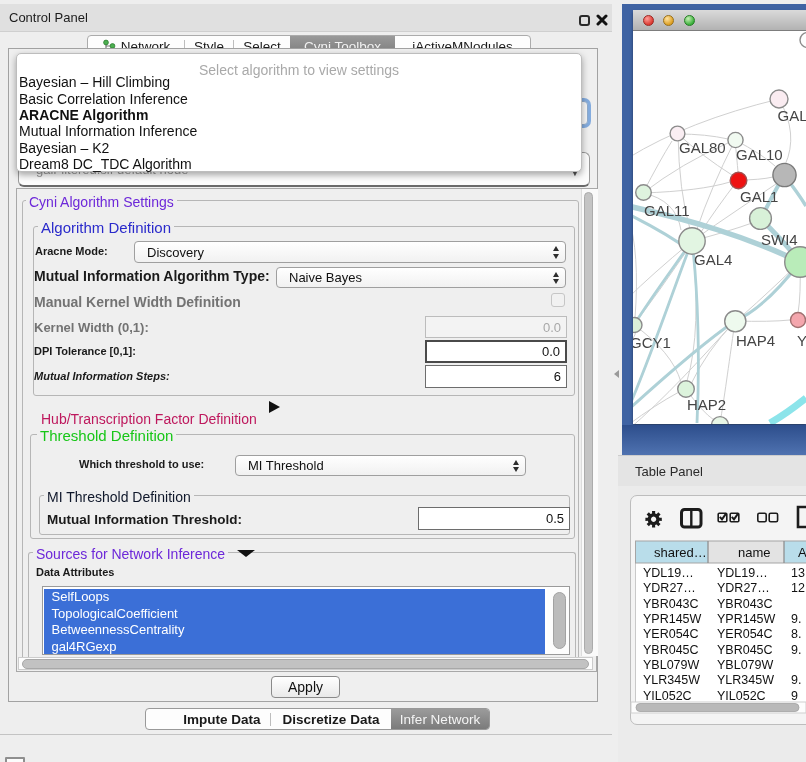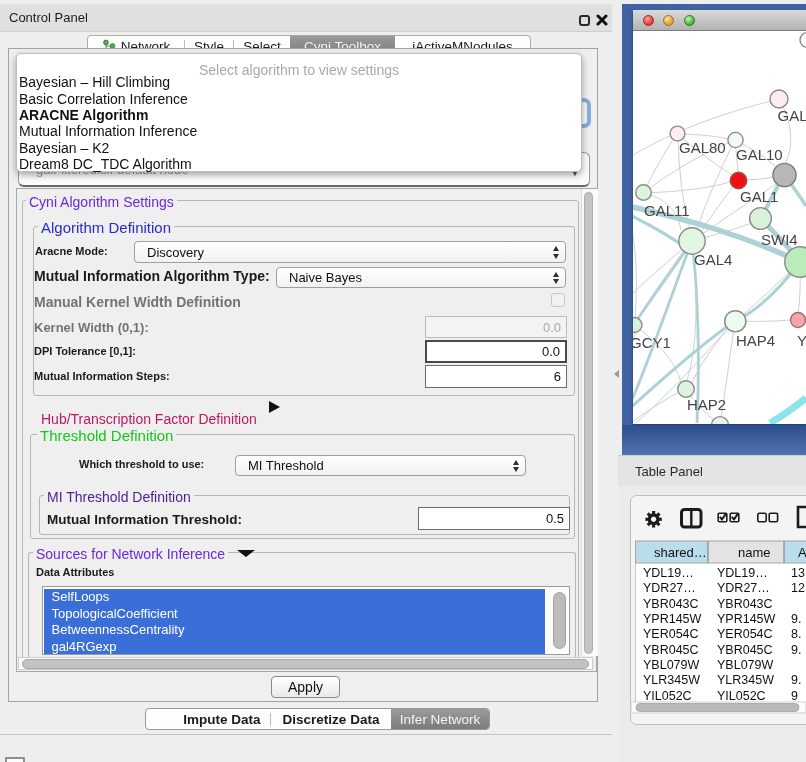--- a/index.html
+++ b/index.html
@@ -125,38 +125,38 @@
     <span class="tx">Naive Bayes</span>
     <span class="ar"></span>
     <span class="ar2"></span>
   </div>
 <div class="lblg" style="left:34px;top:294px;font-size:14px;">Manual Kernel Width Definition</div>
 <div class="abs" style="left:551px;top:293px;width:14px;height:14px;border:1px solid #c6c6c6;border-radius:3px;background:#f1f1f1;box-sizing:border-box;"></div>
 <div class="lblg" style="left:34px;top:320px;">Kernel Width (0,1):</div>
 <div class="fieldd" style="left:425px;top:316px;width:142px;height:22px;">0.0</div>
 <div class="lbl" style="left:34px;top:345px;">DPI Tolerance [0,1]:</div>
 <div class="field" style="left:425px;top:340px;width:142px;height:23px;border-width:2px;border-color:#4a4a4a;">0.0</div>
-<div class="lbl" style="left:34px;top:370px;">Mutual Information Steps:</div>
+<div class="lbl" style="left:34px;top:370px;font-style:italic;">Mutual Information Steps:</div>
 <div class="field" style="left:425px;top:365px;width:142px;height:23px;">6</div>
 
 <div class="abs" style="left:41px;top:398.5px;font-size:14px;color:#be185d;margin-top:12px;">Hub/Transcription Factor Definition</div>
 <div class="abs" style="left:269px;top:401px;width:0;height:0;border-left:11px solid #111;border-top:6.5px solid transparent;border-bottom:6.5px solid transparent;"></div>
 
 <div class="grp" style="left:29.5px;top:434px;width:543px;height:103px;">
   <span class="ttl" style="left:6.5px;top:-8px;color:#17c617;font-size:15px;">Threshold Definition</span>
 </div>
 <div class="lbl" style="left:79px;top:458px;">Which threshold to use:</div>
 <div class="combo" style="left:235px;top:455px;width:291px;">
     <span class="tx">MI Threshold</span>
     <span class="ar"></span>
     <span class="ar2"></span>
   </div>
 
 <div class="grp" style="left:39px;top:495px;width:529px;height:38px;">
-  <span class="ttl" style="left:4px;top:-7px;color:#4c1d95;text-align:right;">MI Threshold Definition</span>
+  <span class="ttl" style="left:4px;top:-7px;color:#0f172a;text-align:right;">MI Threshold Definition</span>
 </div>
 <div class="lbl" style="left:47px;top:512px;font-size:13.5px;">Mutual Information Threshold:</div>
 <div class="field" style="left:418px;top:507px;width:152px;height:23px;">0.5</div>
 
 <div class="grp" style="left:28px;top:552px;width:546px;height:106px;border-bottom:none;border-bottom-left-radius:0;border-bottom-right-radius:0;">
   <span class="ttl" style="left:4px;top:-7px;">Sources for Network Inference</span>
 </div>
 <div class="abs" style="left:237px;top:549.5px;width:0;height:0;border-top:7.5px solid #111;border-left:9.5px solid transparent;border-right:9.5px solid transparent;"></div>
 <div class="lbl" style="left:36px;top:566px;">Data Attributes</div>
 <div class="abs" id="attrlist">

